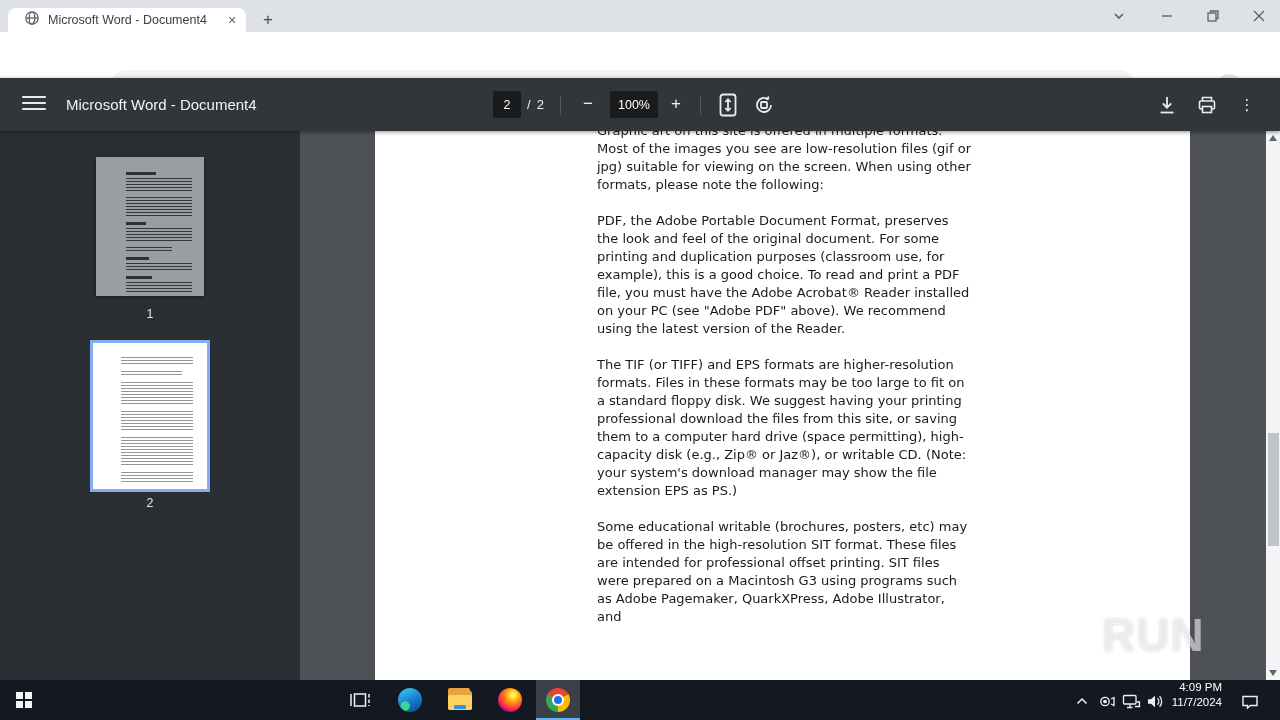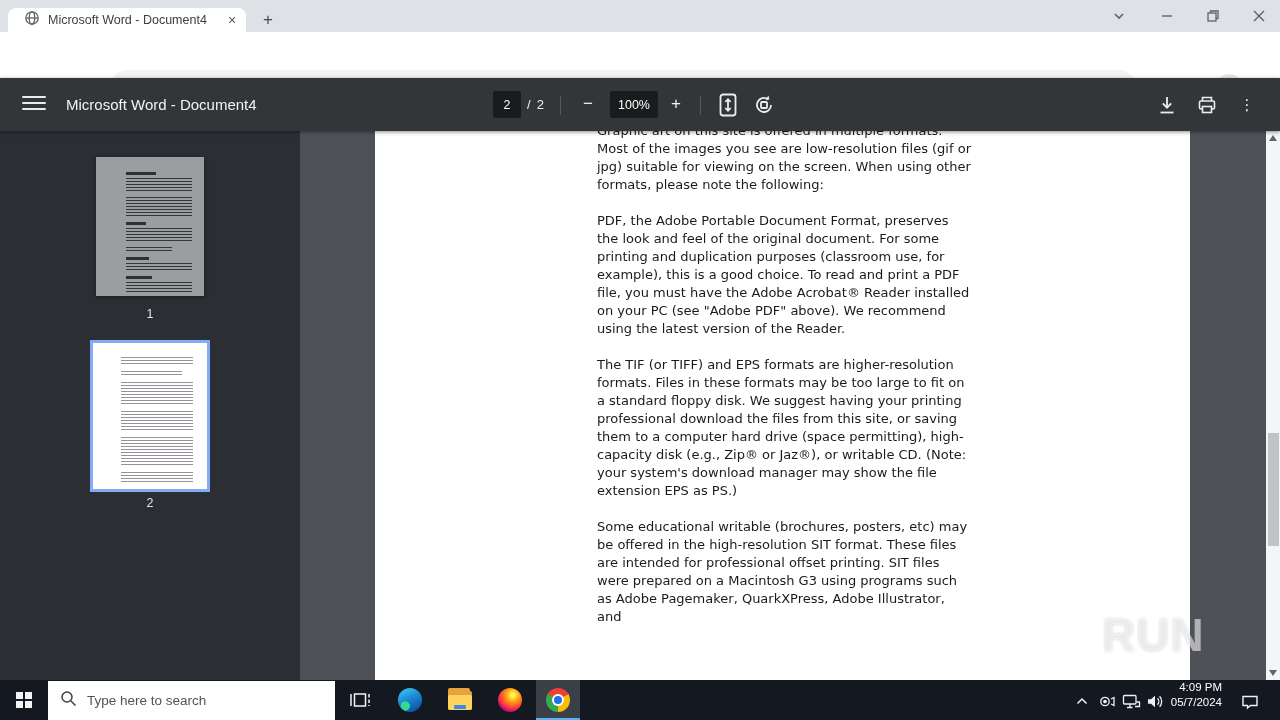--- a/index.html
+++ b/index.html
@@ -306,29 +306,20 @@
 
   <div class="abs taskbar">
     <div class="abs startbtn">
       <span class="winlogo">
           <span></span>
           <span></span>
           <span></span>
           <span></span>
         </span>
     </div>
-    <div class="abs tsearch">
-      <span>
-        <svg width="17" height="17" viewBox="0 0 17 17" fill="none" stroke="#3c4043" stroke-width="1.5">
-            <circle cx="7" cy="7" r="5"></circle>
-            <path d="m11 11 4.5 4.5"></path>
-          </svg>
-      </span>
-      <span class="tsearch-text">Type here to search</span>
-    </div>
     <div class="abs tbico" style="left:348px">
       <svg width="24" height="22" viewBox="0 0 24 22" fill="none" stroke="#f2f4f6" stroke-width="1.5">
           <rect x="6.5" y="5" width="11" height="12"></rect>
           <path d="M3 5v12"></path>
           <path d="M21 5v3.5M21 10.5v3.5M21 16v1"></path>
         </svg>
     </div>
     <div class="abs tbico" style="left:398px">
         <div class="circ edge-ic"></div>
       </div>
@@ -369,21 +360,21 @@
         </svg>
     </div>
     <div class="abs tbico trayico" style="left:1143px;top:9px">
       <svg width="19" height="15" viewBox="0 0 19 15">
           <path d="M2 5.2v4.6h3l4 3.4V1.8L5 5.2z" fill="#eef1f4"></path>
           <path d="M11.5 4.3a4.6 4.6 0 0 1 0 6.4M13.6 2.3a7.6 7.6 0 0 1 0 10.4" fill="none" stroke="#eef1f4" stroke-width="1.3"></path>
         </svg>
     </div>
     <div class="abs clock">
       <div>4:09 PM</div>
-      <div>05/7/2024</div>
+      <div>11/7/2024</div>
     </div>
     <div class="abs tbico trayico" style="left:1238px;top:10px">
       <svg width="18" height="16" viewBox="0 0 18 16" fill="none" stroke="#eef1f4" stroke-width="1.4">
           <path d="M2 2.5h14v9H9.5L6.5 14v-2.5H2z"></path>
         </svg>
     </div>
   </div>
 
 </div>
 

